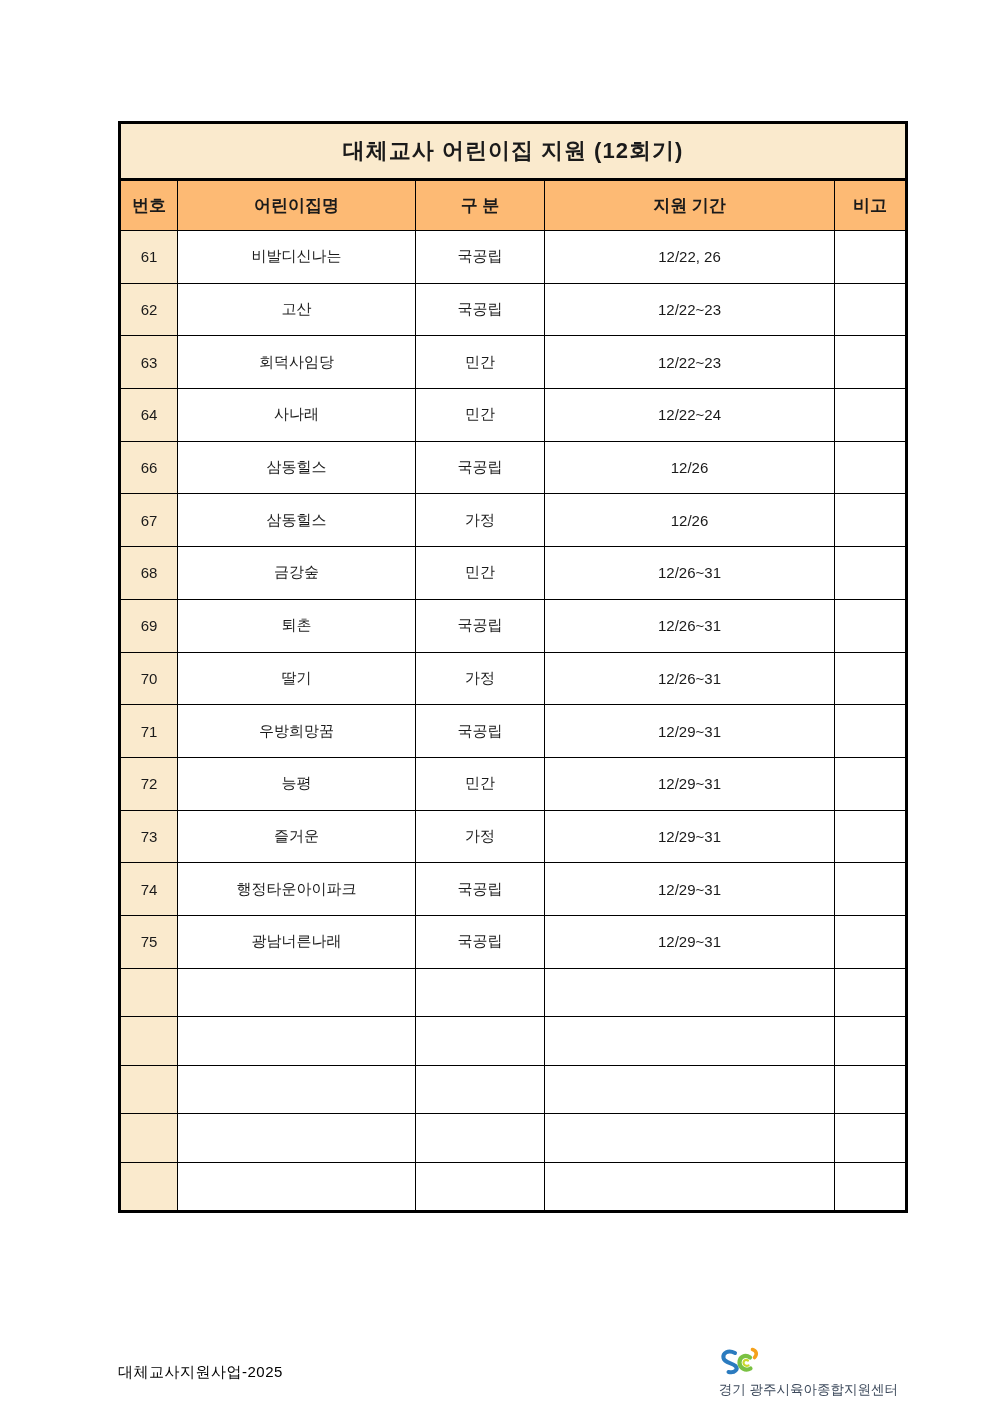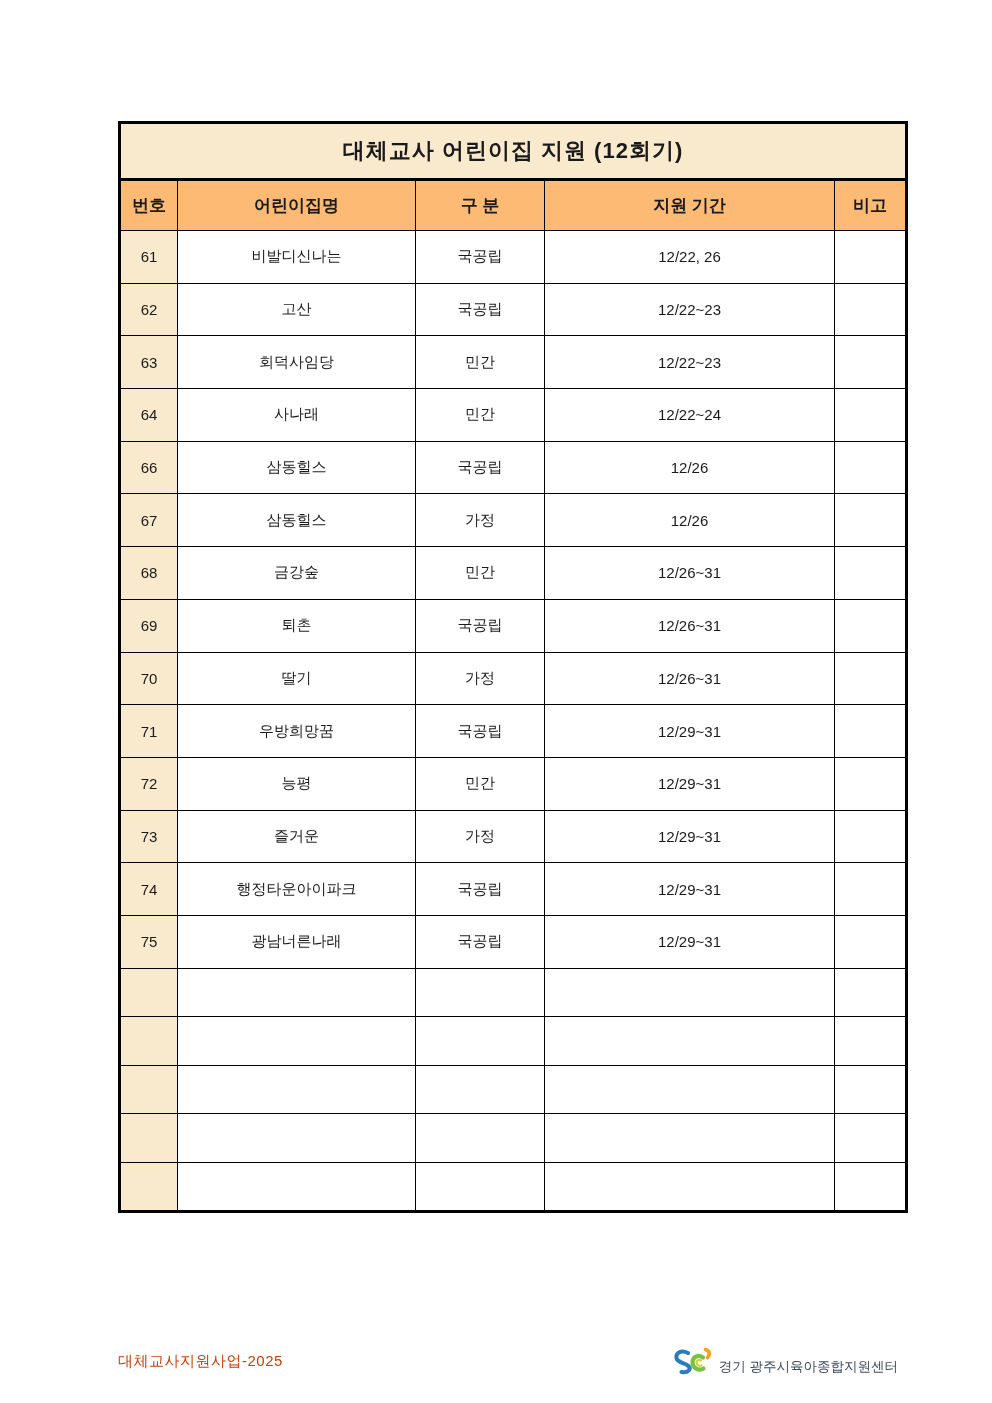--- a/index.html
+++ b/index.html
@@ -47,22 +47,22 @@
   td.col-no { background: #faeacd !important; margin-top: 36px; }
 
   .footer {
     position: absolute;
     left: 118px; top: 1346px;
     width: 780px;
     display: flex;
     justify-content: space-between;
     align-items: center;
   }
-  .footer-left { font-size: 15px; color: #c2410c; letter-spacing: 0.5px; }
-  .footer-right { display: flex; align-items: flex-end; gap: 5px; }
+  .footer-left { font-size: 15px; color: #000000; letter-spacing: 0.5px; }
+  .footer-right { display: flex; align-items: flex-start; gap: 5px; flex-direction: column; }
   .footer-logo { width: 42px; height: 30px; flex: 0 0 auto; }
   .footer-org { font-size: 13.5px; color: #3d4a5c; font-weight: 500; }
 </style>
 </head>
 <body>
 
 <div class="page">
 
   <table class="support-table">
     <colgroup>

